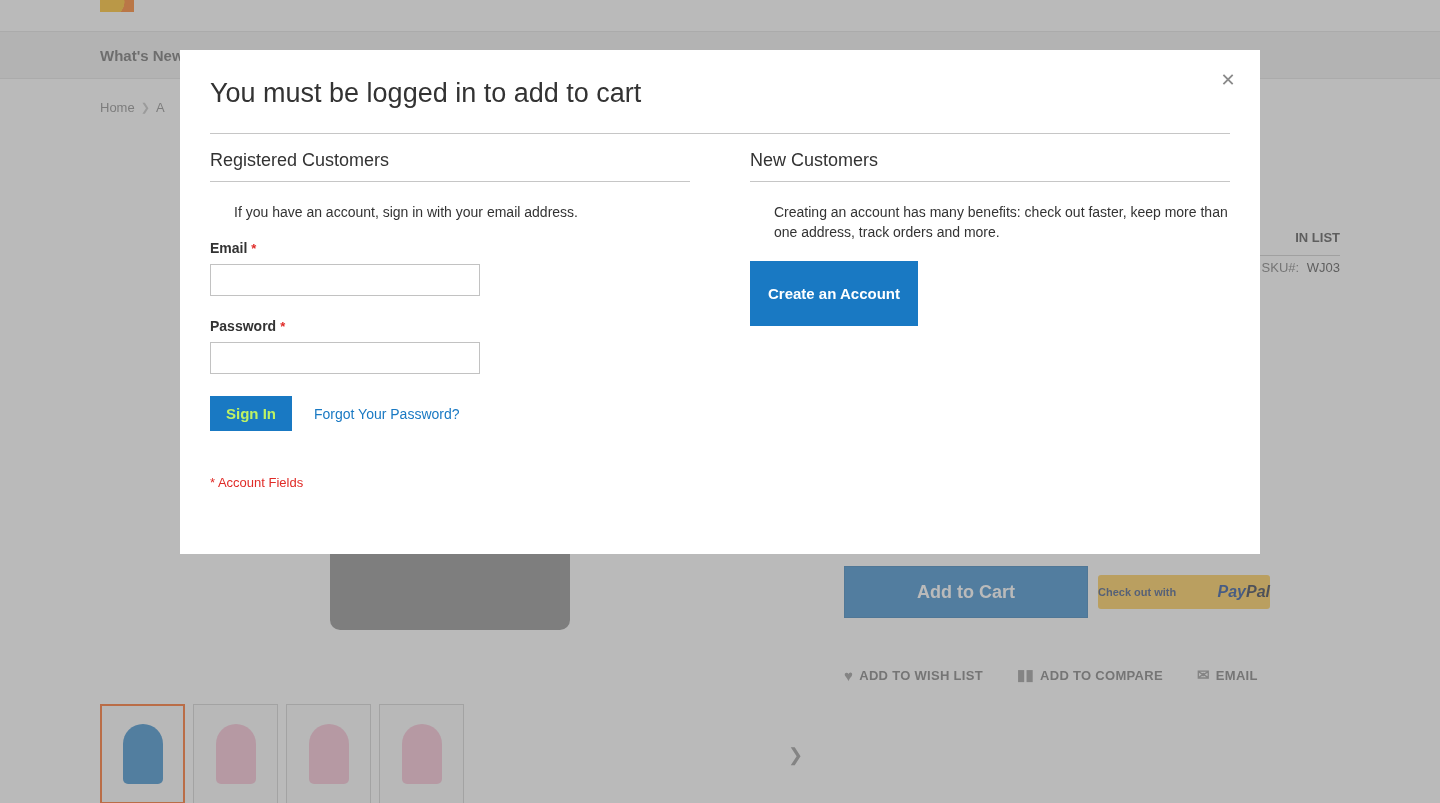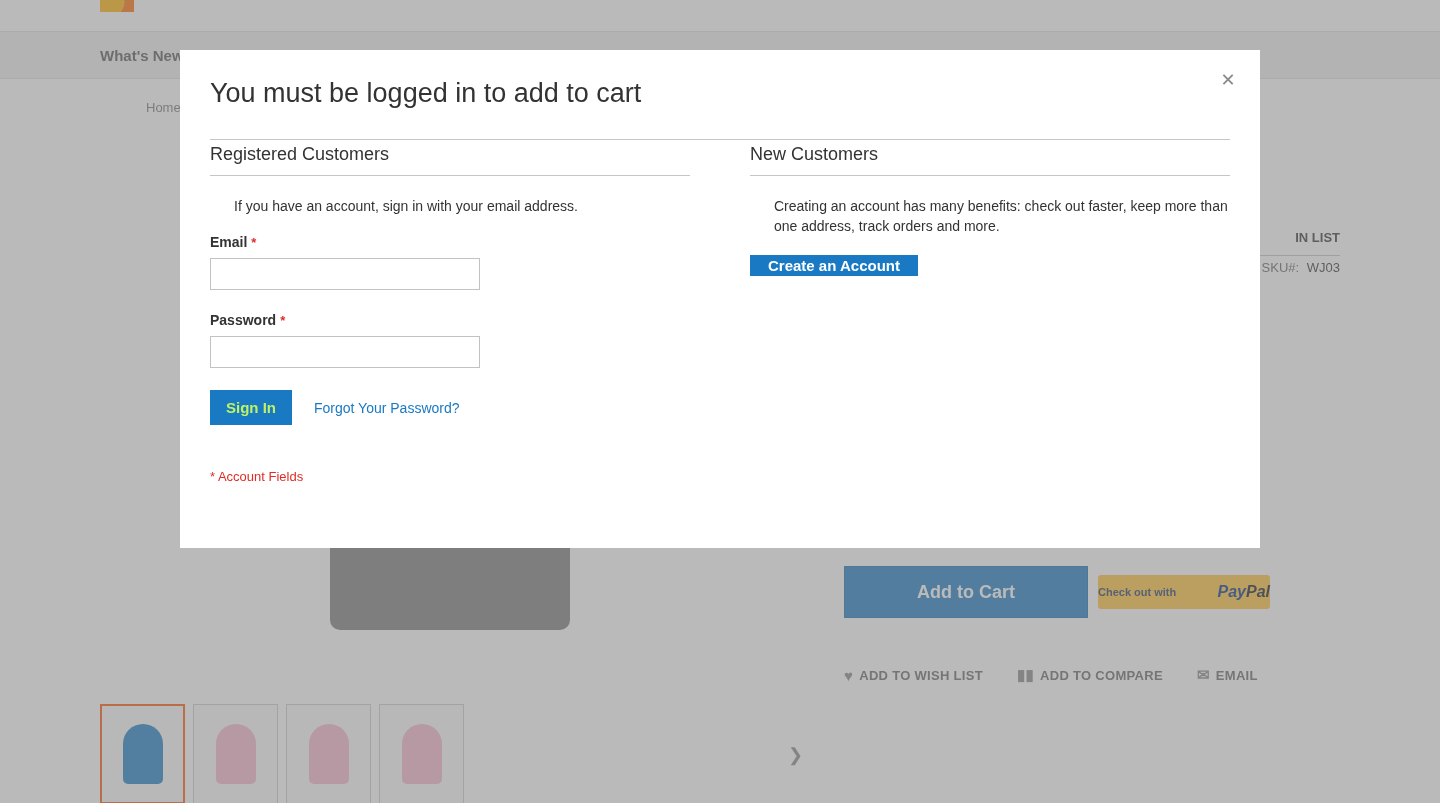--- a/index.html
+++ b/index.html
@@ -44,21 +44,20 @@
   color: #555;
 }
 .breadcrumbs {
   position: absolute;
   top: 100px; left: 100px;
   display: flex;
   align-items: center;
   gap: 6px;
   font-size: 13px;
   color: #777;
-  margin-left: 46px;
 }
 .breadcrumbs .chev { color: #bbb; font-size: 11px; }
 
 
 .product-media {
   position: absolute;
   top: 140px; left: 100px;
   width: 700px;
   height: 560px;
   display: flex;
@@ -188,23 +187,23 @@
   width: 20px; height: 20px;
   color: #8a8a8a;
   font-size: 18px;
   cursor: pointer;
   display: flex; align-items: center; justify-content: center;
 }
 .modal-title {
   font-size: 27px;
   font-weight: 300;
   color: #333;
-  padding-bottom: 30px;
+  padding-bottom: 24px;
   border-bottom: 1px solid #c6c6c6;
-  margin-bottom: 4px;
+  margin-bottom: 16px;
 }
 .modal-cols {
   display: flex;
   gap: 60px;
 }
 .col {
   flex: 1;
 }
 .col-title {
   font-size: 18px;
@@ -248,21 +247,21 @@
   font-weight: 600;
   padding: 9px 16px;
   cursor: pointer;
 }
 .btn-primary-lg {
   background: #1979c3;
   color: #fff;
   border: none;
   font-size: 15px;
   font-weight: 600;
-  padding: 2px 18px;
+  padding: 24px 18px;
   cursor: pointer;
 }
 .forgot-link {
   color: #1979c3;
   font-size: 14px;
   cursor: pointer;
 }
 .required-note {
   color: #e02b27;
   font-size: 13px;

